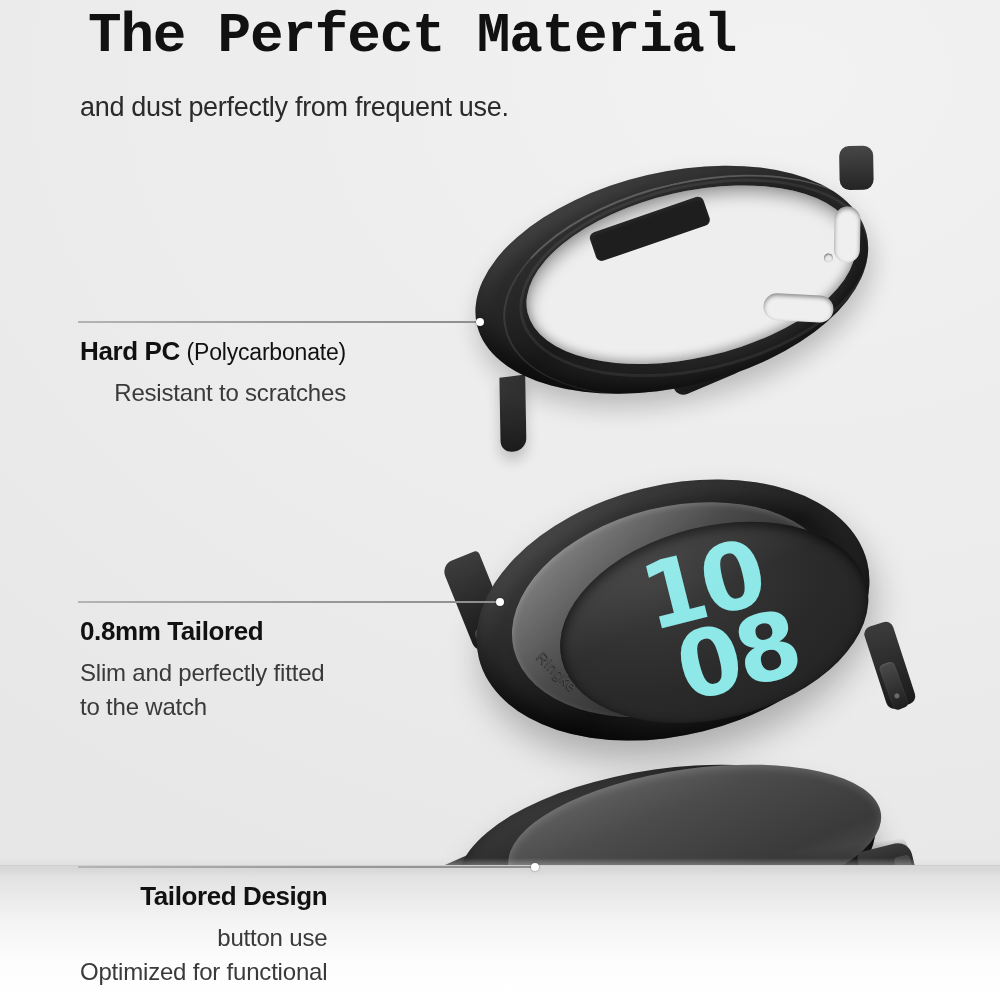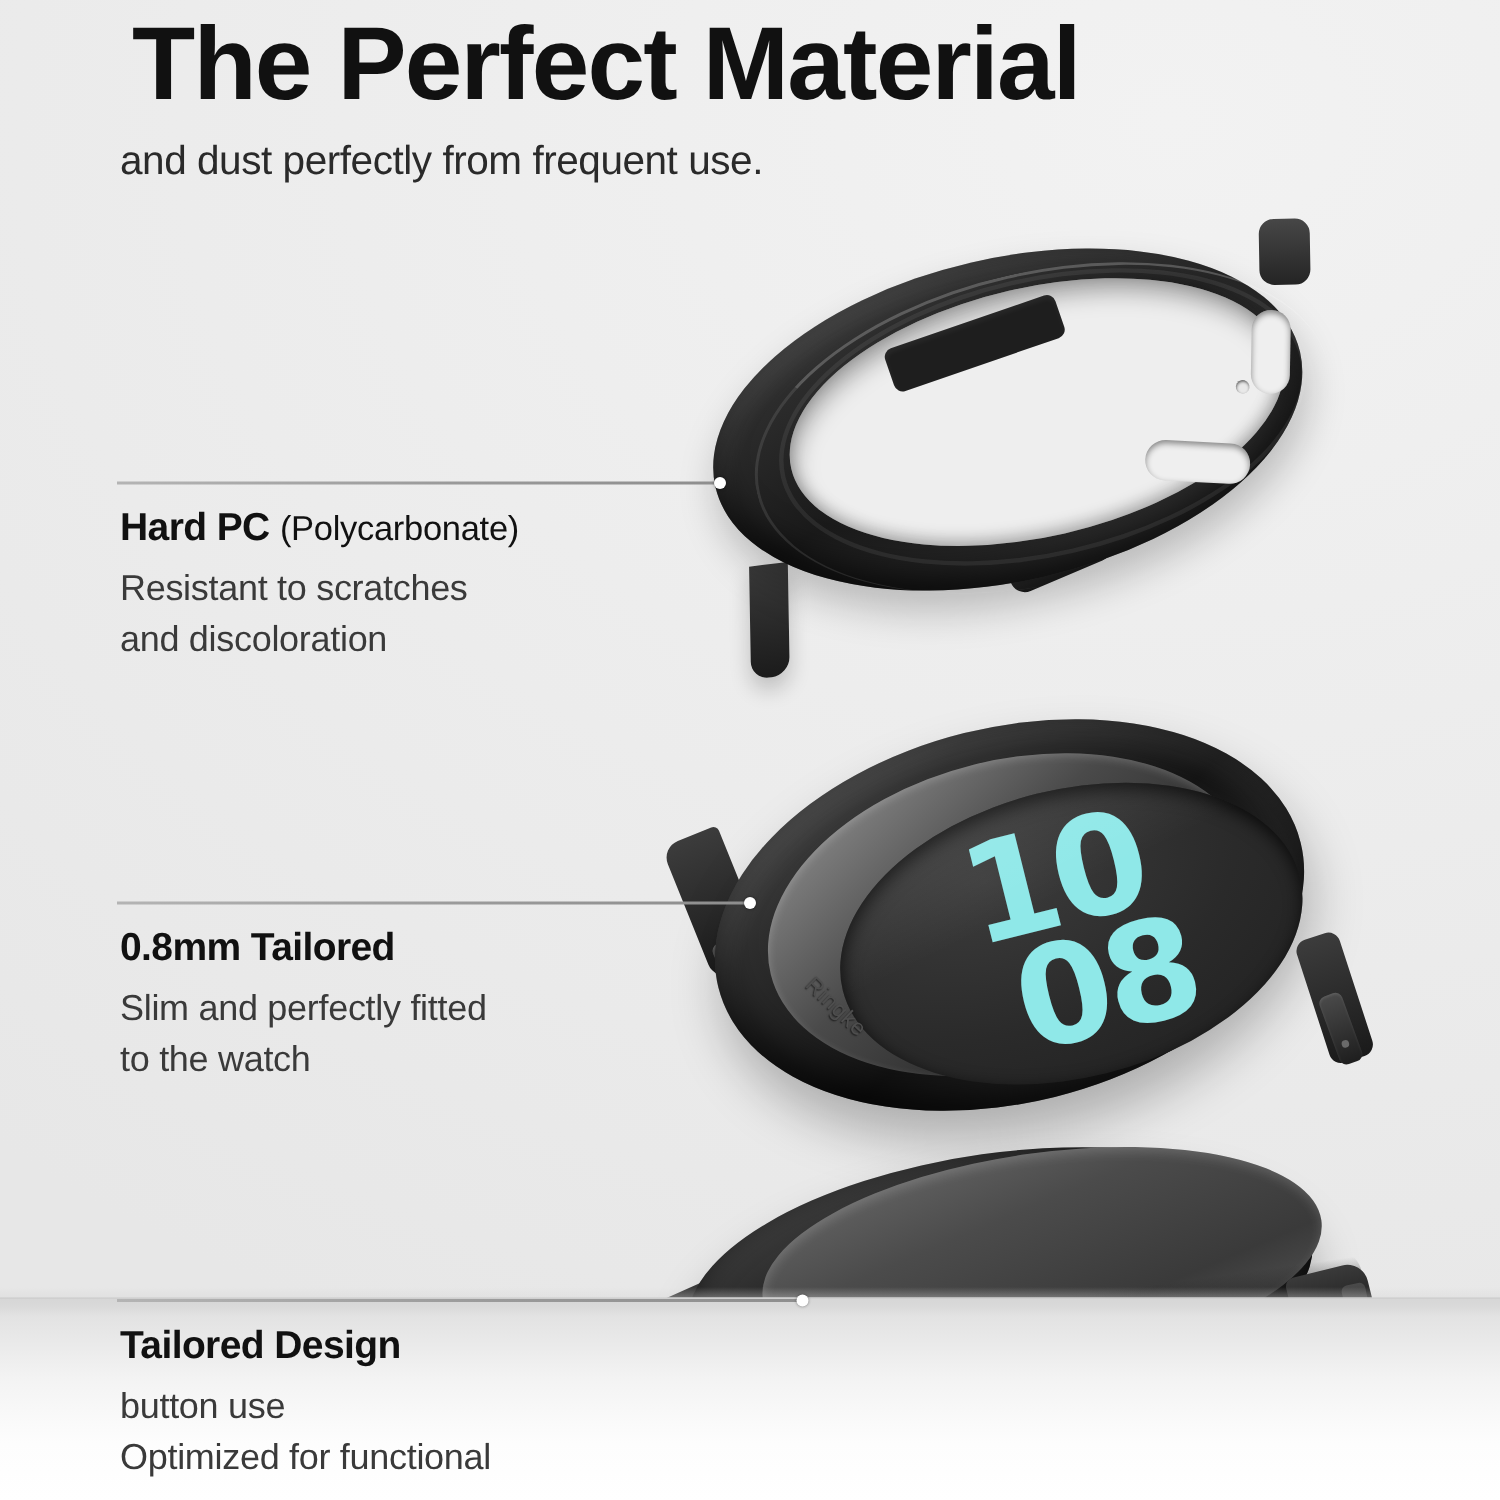--- a/index.html
+++ b/index.html
@@ -14,22 +14,22 @@
   }
 
   
   .surface{position:absolute;left:0;right:0;top:865px;height:135px;
     background:linear-gradient(180deg,#d6d6d6 0%,#e3e3e3 10%,#f4f4f4 42%,#fdfdfd 72%,#ffffff 100%);}
   .surface-line{position:absolute;left:0;right:0;top:865px;height:1px;background:#cfcfcf;}
   .surface-fade{position:absolute;left:0;right:0;top:858px;height:18px;
     background:linear-gradient(180deg,rgba(255,255,255,0) 0%,rgba(214,214,214,.55) 60%,rgba(214,214,214,0) 100%);}
 
   
-  .title{position:absolute;left:88px;top:6px;font-size:69px;font-weight:bold;
-    color:#111;letter-spacing:-1.2px;line-height:1.08;white-space:nowrap;}
+  .title{position:absolute;left:88px;top:6px;font-size:56px;font-weight:bold;
+    color:#111;letter-spacing:-1.2px;line-height:1.08;white-space:nowrap;font-family:Liberation Mono, monospace;}
   .subtitle{position:absolute;left:80px;top:88px;font-size:27px;color:#2a2a2a;
     line-height:1.48;letter-spacing:-.3px;}
 
   .callout{position:absolute;left:80px;}
   .co-head{font-size:26px;font-weight:bold;color:#111;letter-spacing:-.4px;
     line-height:1.2;white-space:nowrap;}
   .co-head .light{font-weight:normal;font-size:23px;letter-spacing:-.2px;}
   .co-body{margin-top:9px;font-size:24px;color:#3a3a3a;line-height:1.42;letter-spacing:-.2px;}
 
   
@@ -205,43 +205,42 @@
     <div class="surface-fade"></div>
     <div class="surface-line"></div>
   </div>
 
   <div class="title">The Perfect Material</div>
   <div class="subtitle">
     <div>and dust perfectly from frequent use.</div>
   </div>
 
   <div class="leader" style="left:78px;top:321px;width:402px;"></div>
-  <div class="callout" style="top:336px;">
+  <div class="callout" style="top:336px;text-align:right;">
     <div class="co-head">
       <span>Hard PC </span><span class="light">(Polycarbonate)</span>
     </div>
     <div class="co-body">
       <div>Resistant to scratches</div>
-      <div>and discoloration</div>
     </div>
   </div>
 
   <div class="leader" style="left:78px;top:601px;width:422px;"></div>
   <div class="callout" style="top:616px;">
     <div class="co-head">
       <span>0.8mm Tailored</span>
     </div>
     <div class="co-body">
       <div>Slim and perfectly fitted</div>
       <div>to the watch</div>
     </div>
   </div>
 
   <div class="leader" style="left:78px;top:866px;width:457px;"></div>
-  <div class="callout" style="top:881px;">
+  <div class="callout" style="top:881px;text-align:right;">
     <div class="co-head">
       <span>Tailored Design</span>
     </div>
     <div class="co-body">
       <div>button use</div>
       <div>Optimized for functional</div>
     </div>
   </div>
 
 </div>

